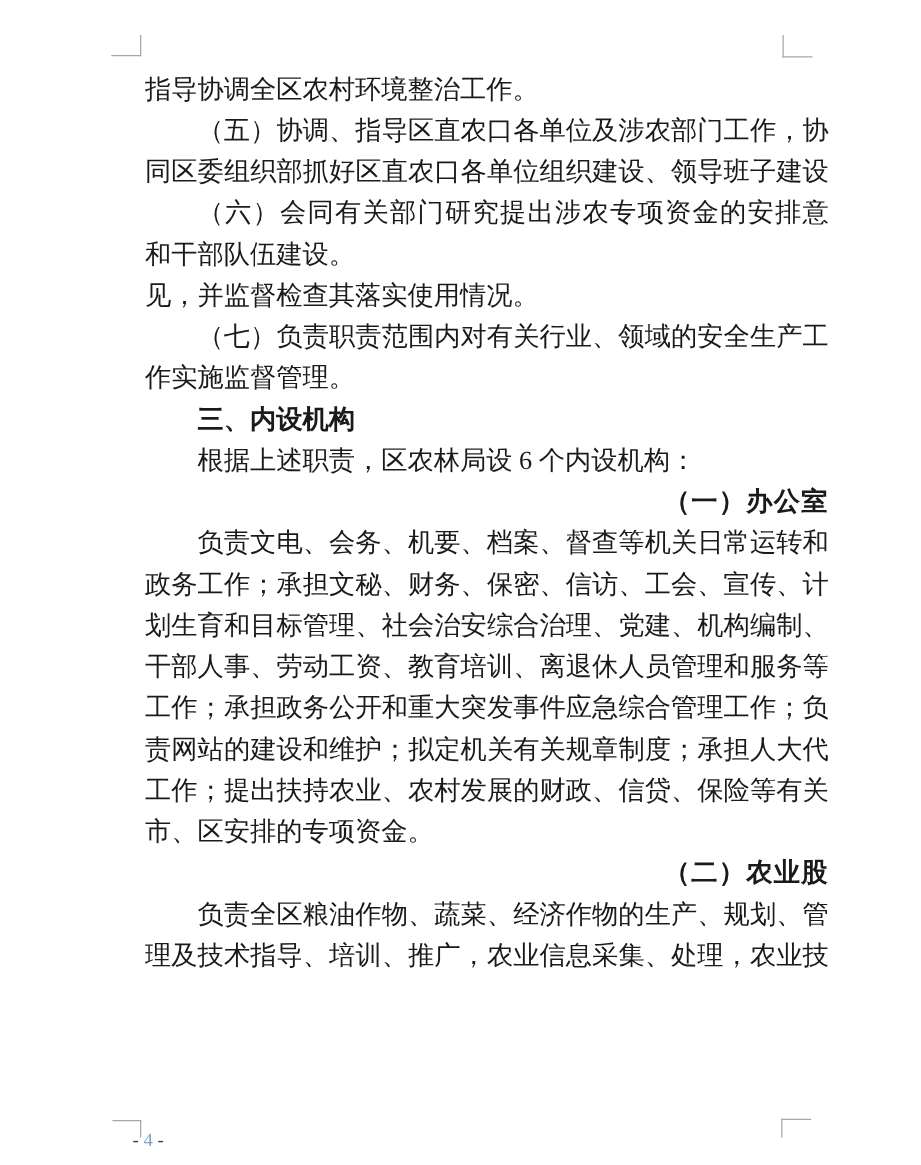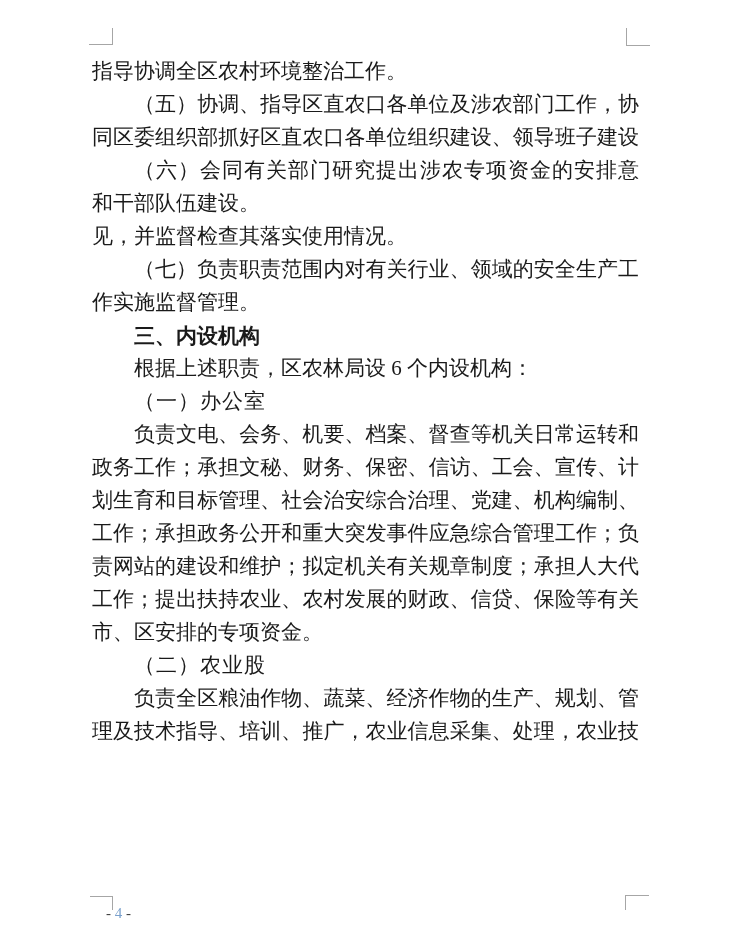--- a/index.html
+++ b/index.html
@@ -13,38 +13,39 @@
   }
   
   .mark{position:absolute;}
   .mark.tl{left:89px;top:28px;width:23px;height:16px;border-right:1px solid #a6a6a6;border-bottom:1px solid #a6a6a6;}
   .mark.tr{left:626px;top:28px;width:23px;height:17px;border-left:1px solid #a6a6a6;border-bottom:1px solid #a6a6a6;}
   .mark.bl{left:90px;top:896px;width:22px;height:13px;border-right:1px solid #a6a6a6;border-top:1px solid #a6a6a6;}
   .mark.br{left:625px;top:895px;width:23px;height:14px;border-left:1px solid #a6a6a6;border-top:1px solid #a6a6a6;}
   
   .content{
     position:absolute;
-    left:92px;top:55px;width:547px;
+    left:116px;top:55px;width:547px;
     font-size:21px;line-height:33px;
     text-align:left;
   }
   .line{white-space:normal;}
   .line.indent{padding-left:42px;}
   .line.jf{
     text-align:justify;
     text-align-last:justify;
     text-justify:inter-character;
   }
   .line.hei{
     font-family:"Liberation Sans","DejaVu Sans",sans-serif;
     font-weight:bold;
   }
   .line.kai{
-    font-weight:normal;
+    font-weight:bold;
     letter-spacing:1px;
+    text-align:right;
   }
   
   .pagenum{
     position:absolute;
     left:106px;top:903px;
     font-size:15px;line-height:20px;
     color:#3f3f3f;
     font-family:"Liberation Serif","DejaVu Serif",serif;
   }
   .pagenum .num{color:#7aa0cc;}
@@ -67,20 +68,21 @@
       <div class="line">和干部队伍建设。</div>
       <div class="line">见，并监督检查其落实使用情况。</div>
       <div class="line indent jf">（七）负责职责范围内对有关行业、领域的安全生产工</div>
       <div class="line">作实施监督管理。</div>
       <div class="line indent hei">三、内设机构</div>
       <div class="line indent">根据上述职责，区农林局设 6 个内设机构：</div>
       <div class="line indent kai">（一）办公室</div>
       <div class="line indent jf">负责文电、会务、机要、档案、督查等机关日常运转和</div>
       <div class="line jf">政务工作；承担文秘、财务、保密、信访、工会、宣传、计</div>
       <div class="line jf">划生育和目标管理、社会治安综合治理、党建、机构编制、</div>
+      <div class="line jf">干部人事、劳动工资、教育培训、离退休人员管理和服务等</div>
       <div class="line jf">工作；承担政务公开和重大突发事件应急综合管理工作；负</div>
       <div class="line jf">责网站的建设和维护；拟定机关有关规章制度；承担人大代</div>
       <div class="line jf">工作；提出扶持农业、农村发展的财政、信贷、保险等有关</div>
       <div class="line">市、区安排的专项资金。</div>
       <div class="line indent kai">（二）农业股</div>
       <div class="line indent jf">负责全区粮油作物、蔬菜、经济作物的生产、规划、管</div>
       <div class="line jf">理及技术指导、培训、推广，农业信息采集、处理，农业技</div>
     </div>
 
   <div class="pagenum"><span>- </span><span class="num" style="color: rgb(122, 160, 204);">4</span><span> -</span></div>

